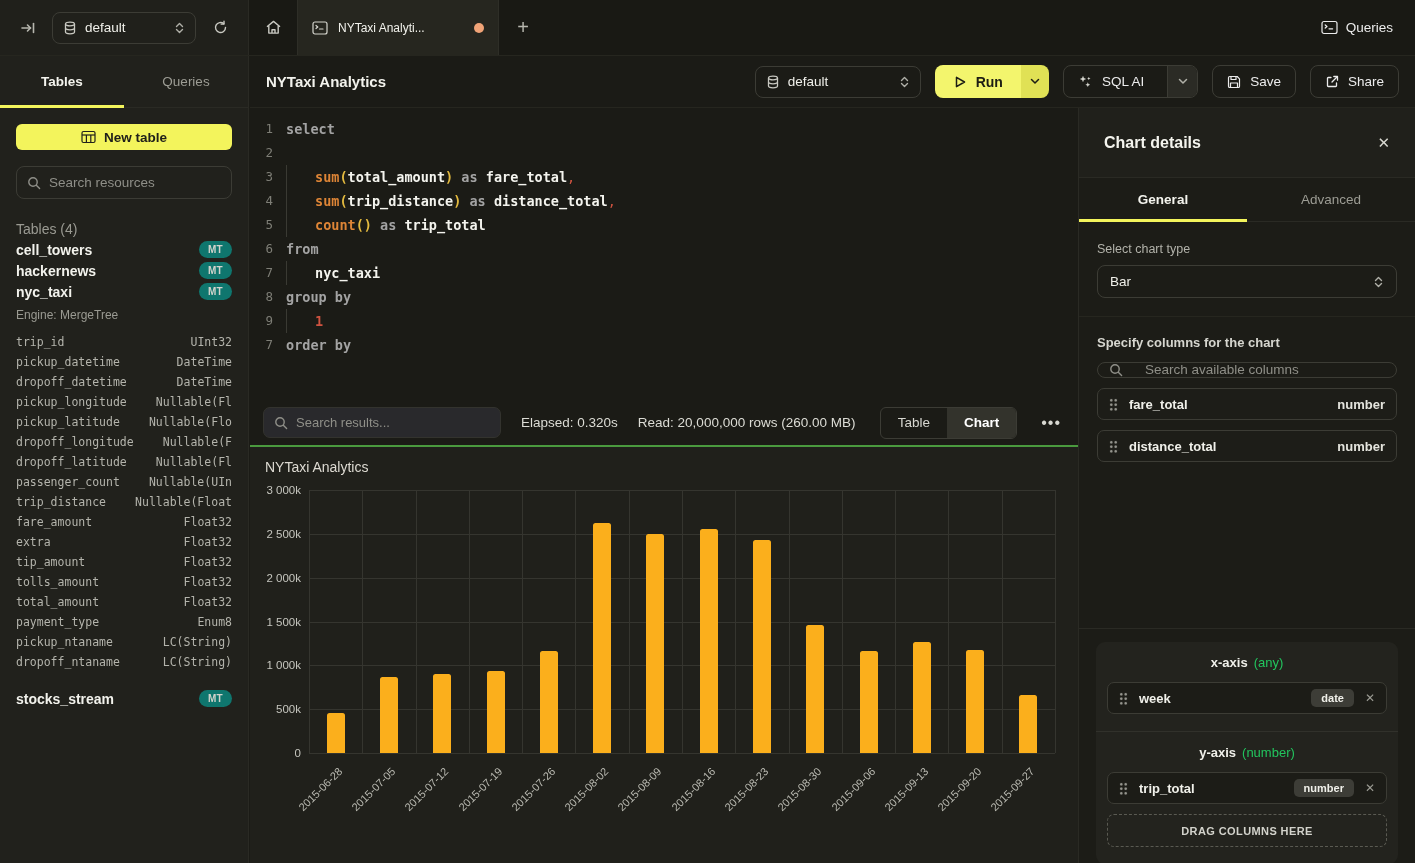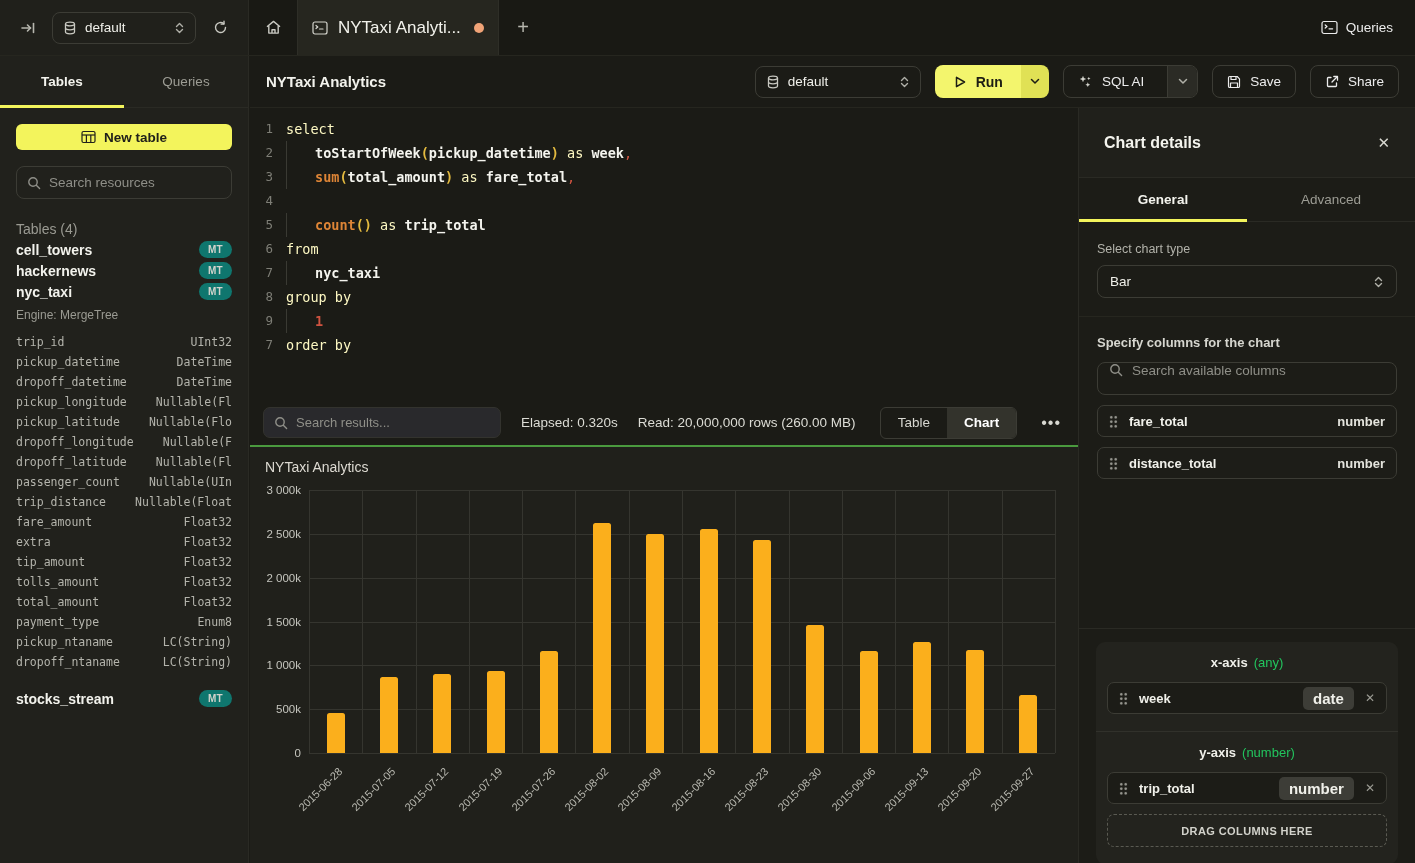--- a/index.html
+++ b/index.html
@@ -9,21 +9,21 @@
 
   
   .topbar { position:absolute; left:0; top:0; width:1415px; height:56px; background:#191914; border-bottom:1px solid #26261f; display:flex; }
   .topbar-left { width:249px; height:100%; background:#20201b; border-right:1px solid #2a2a24; display:flex; align-items:center; padding:0 14px; gap:10px; }
   .icon-btn { display:flex; align-items:center; justify-content:center; width:28px; height:28px; color:#b6b6ae; cursor:pointer; }
   .pill-select { display:flex; align-items:center; gap:8px; height:32px; border:1px solid #3c3c35; border-radius:8px; padding:0 10px; color:#ececе6; background:transparent; cursor:pointer; }
   .pill-select .grow { flex:1; }
   .tabstrip { flex:1; display:flex; align-items:stretch; }
   .home-btn { width:48px; display:flex; align-items:center; justify-content:center; color:#c9c9c2; cursor:pointer; }
   .tab { width:202px; background:#26261f; border-left:1px solid #2e2e27; border-right:1px solid #2e2e27; display:flex; align-items:center; gap:10px; padding:0 14px; cursor:pointer; }
-  .tab-title { flex:1; font-size:17px; color:#f2f2ec; white-space:nowrap; overflow:hidden; }
+  .tab-title { flex:1; font-size:12px; color:#f2f2ec; white-space:nowrap; overflow:hidden; }
   .dirty-dot { width:10px; height:10px; border-radius:50%; background:#f0a377; }
   .plus-btn { width:48px; display:flex; align-items:center; justify-content:center; font-size:20px; color:#b6b6ae; cursor:pointer; }
   .topbar-right { display:flex; align-items:center; margin-left:auto; padding-right:22px; gap:8px; color:#ececе6; cursor:pointer; }
   .topbar-right span { font-size:13.5px; color:#ececec; }
 
   
   .sidebar { position:absolute; left:0; top:56px; width:249px; height:807px; background:#21211c; border-right:1px solid #2a2a24; }
   .side-tabs { height:52px; display:flex; border-bottom:1px solid #2a2a24; }
   .side-tab { flex:1; display:flex; align-items:center; justify-content:center; font-size:13.5px; color:#9c9c94; position:relative; cursor:pointer; }
   .side-tab.active { color:#f4f4ee; font-weight:700; }
@@ -56,21 +56,21 @@
   .sqlai-caret { width:30px; height:100%; background:#2b2b25; display:flex; align-items:center; justify-content:center; color:#b6b6ae; border-left:1px solid #3c3c35; }
   .btn-label { color:#ececec; font-size:13.5px; }
 
   
   .editor { position:absolute; left:250px; top:109px; width:828px; height:291px; background:#1b1b16; padding-top:8px; font-family:"DejaVu Sans Mono", monospace; font-size:13.5px; cursor:text; }
   .line { display:flex; height:24px; line-height:24px; }
   .ln { width:36px; text-align:right; padding-right:13px; color:#7e7e76; font-size:12.5px; }
   .code { position:relative; }
   .line.ind .code { padding-left:29px; }
   .line.ind .code::before { content:''; position:absolute; left:0; top:0; bottom:0; border-left:1px solid #3a3a33; }
-  .tok-kw { color:#fef9c3; }
+  .tok-kw { color:#a3a3a3;font-weight:bold; }
   .tok-fn { color:#de8536; font-weight:700; }
   .tok-fnw { color:#f4f4ee; font-weight:700; }
   .tok-par { color:#e3ba3f; font-weight:700; }
   .tok-id { color:#f4f4ee; font-weight:700; }
   .tok-comma { color:#cf5340; }
   .tok-num { color:#cf5340; font-weight:700; }
   .tok-plain { color:#cccccc; }
 
   
   .results-bar { position:absolute; left:250px; top:400px; width:828px; height:45px; background:#1b1b16; display:flex; align-items:center; padding:0 13px; gap:20px; }
@@ -101,28 +101,28 @@
   .rp-tabs { display:flex; height:44px; border-bottom:1px solid #2a2a24; }
   .rp-tab { flex:1; display:flex; align-items:center; justify-content:center; font-size:13.5px; color:#9c9c94; position:relative; cursor:pointer; }
   .rp-tab.active { color:#f4f4ee; font-weight:600; }
   .rp-tab.active::after { content:''; position:absolute; left:0; right:0; bottom:-1px; height:3px; background:#f3f45c; }
   .rp-body { padding:20px 18px 0 18px; }
   .field-label { font-size:12.5px; color:#b2b2aa; }
   .rp-select { margin-top:9px; height:33px; border:1px solid #3c3c35; border-radius:8px; display:flex; align-items:center; padding:0 12px; color:#f0f0ea; font-size:13.5px; cursor:pointer; }
   .rp-select .grow { flex:1; }
   .rp-divider { margin:18px -18px 0 -18px; border-top:1px solid #26261f; }
   .spec-label { margin-top:18px; font-size:13px; font-weight:600; color:#d6d6cf; }
-  .rp-search { margin-top:12px; height:33px; border:1px solid #3c3c35; border-radius:8px; display:flex; align-items:flex-start; gap:9px; padding:0 11px; color:#8f8f88; }
+  .rp-search { margin-top:12px; height:16px; border:1px solid #3c3c35; border-radius:8px; display:flex; align-items:flex-end; gap:22px; padding:0 11px; color:#8f8f88; }
   .rp-search input { flex:1; background:transparent; border:none; outline:none; color:#e6e6e0; font-size:13.5px; font-family:"Liberation Sans",sans-serif; }
   .rp-search input::placeholder { color:#8f8f88; }
   .chip { margin-top:10px; height:32px; border:1px solid #3c3c35; border-radius:7px; background:#1d1d18; display:flex; align-items:center; gap:11px; padding:0 11px; cursor:grab; }
   .chip-name { font-size:13px; font-weight:600; color:#f0f0ea; flex:1; }
   .chip-type { font-size:13px; font-weight:600; color:#e4e4dd; }
   .drag-dots { width:9px; height:13px; background-image:radial-gradient(circle, #9a9a92 1.1px, transparent 1.4px); background-size:4.5px 4.5px; }
-  .type-badge { background:#3d3d37; border-radius:5px; padding:3px 10px; font-size:15px; font-weight:600; color:#f0f0ea; }
+  .type-badge { background:#3d3d37; border-radius:5px; padding:3px 10px; font-size:11px; font-weight:600; color:#f0f0ea; }
   .chip-x { color:#9c9c94; font-size:12px; cursor:pointer; }
   .axes-wrap { position:absolute; left:0; right:0; top:520px; border-top:1px solid #2a2a24; padding:13px 17px; }
   .axes-box { background:#23231e; border-radius:9px; padding:0; }
   .axis-sec { padding:13px 11px 17px 11px; }
   .axis-sec + .axis-sec { border-top:1px solid #31312b; }
   .axis-head { text-align:center; font-size:13px; color:#f0f0ea; }
   .axis-head b { font-weight:700; }
   .axis-head .hint { color:#22c55e; font-weight:400; margin-left:6px; }
   .axis-sec .chip { margin-top:12px; background:#1c1c17; }
   .drop-zone { margin-top:10px; height:33px; border:1px dashed #5a5a52; border-radius:7px; display:flex; align-items:center; justify-content:center; font-size:11px; font-weight:700; letter-spacing:.4px; color:#d2d2cb; }
@@ -401,28 +401,28 @@
     </div>
   </div>
 
   <div class="editor" id="editor">
       <div class="line">
         <span class="ln">1</span>
         <span class="code"><span class="tok-kw">select</span></span>
       </div>
       <div class="line ind">
         <span class="ln">2</span>
-        <span class="code"><span class="tok-fnw">toStartOfWeek</span><span class="tok-par">(</span><span class="tok-id">pickup_datetime</span><span class="tok-par">)</span><span class="tok-plain"> </span><span class="tok-kw">as</span><span class="tok-plain"> </span><span class="tok-id">week</span><span class="tok-comma">,</span></span>
       </div>
       <div class="line ind">
         <span class="ln">3</span>
         <span class="code"><span class="tok-fn">sum</span><span class="tok-par">(</span><span class="tok-id">total_amount</span><span class="tok-par">)</span><span class="tok-plain"> </span><span class="tok-kw">as</span><span class="tok-plain"> </span><span class="tok-id">fare_total</span><span class="tok-comma">,</span></span>
       </div>
       <div class="line ind">
         <span class="ln">4</span>
+        <span class="code"><span class="tok-fn">sum</span><span class="tok-par">(</span><span class="tok-id">trip_distance</span><span class="tok-par">)</span><span class="tok-plain"> </span><span class="tok-kw">as</span><span class="tok-plain"> </span><span class="tok-id">distance_total</span><span class="tok-comma">,</span></span>
       </div>
       <div class="line ind">
         <span class="ln">5</span>
         <span class="code"><span class="tok-fn">count</span><span class="tok-par">()</span><span class="tok-plain"> </span><span class="tok-kw">as</span><span class="tok-plain"> </span><span class="tok-id">trip_total</span></span>
       </div>
       <div class="line">
         <span class="ln">6</span>
         <span class="code"><span class="tok-kw">from</span></span>
       </div>
       <div class="line ind">

